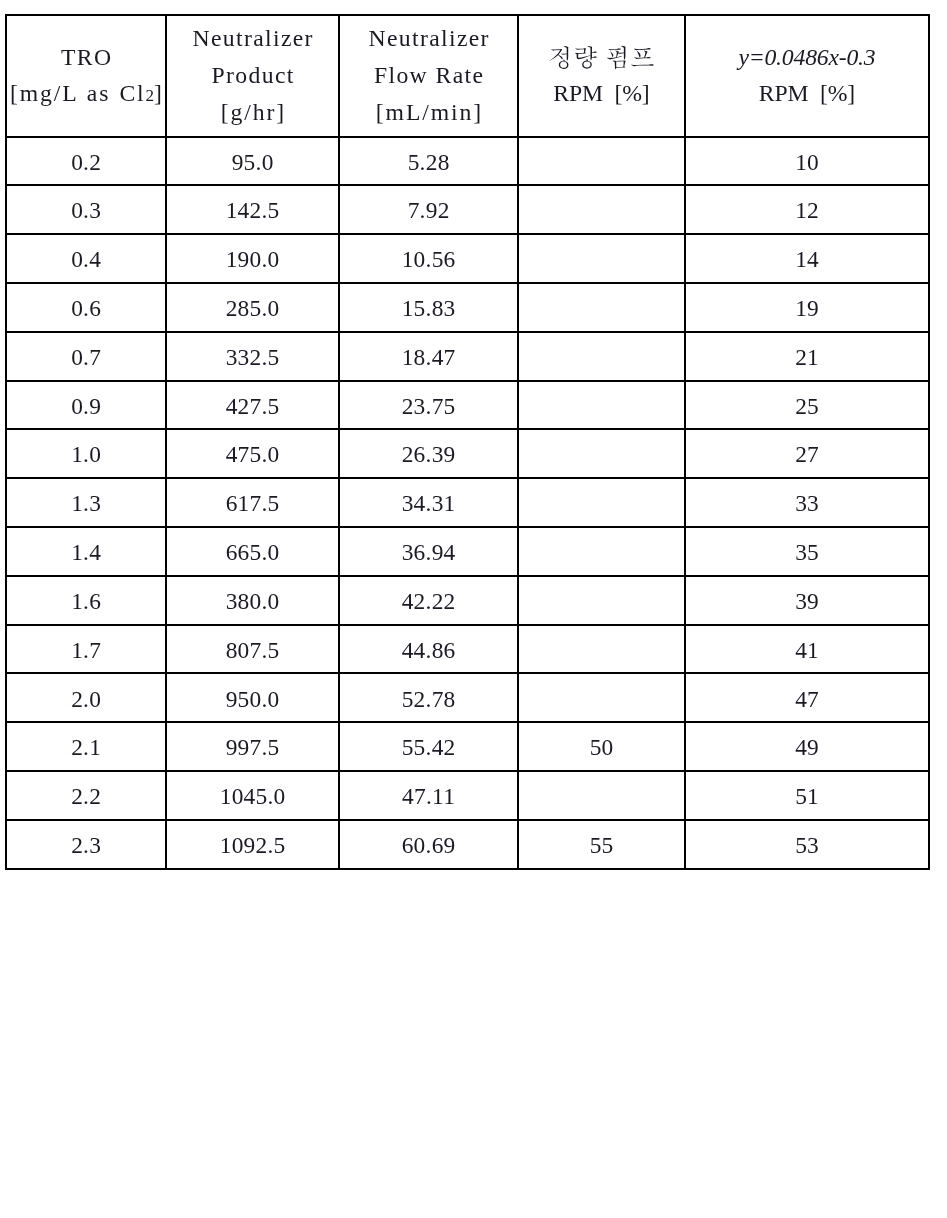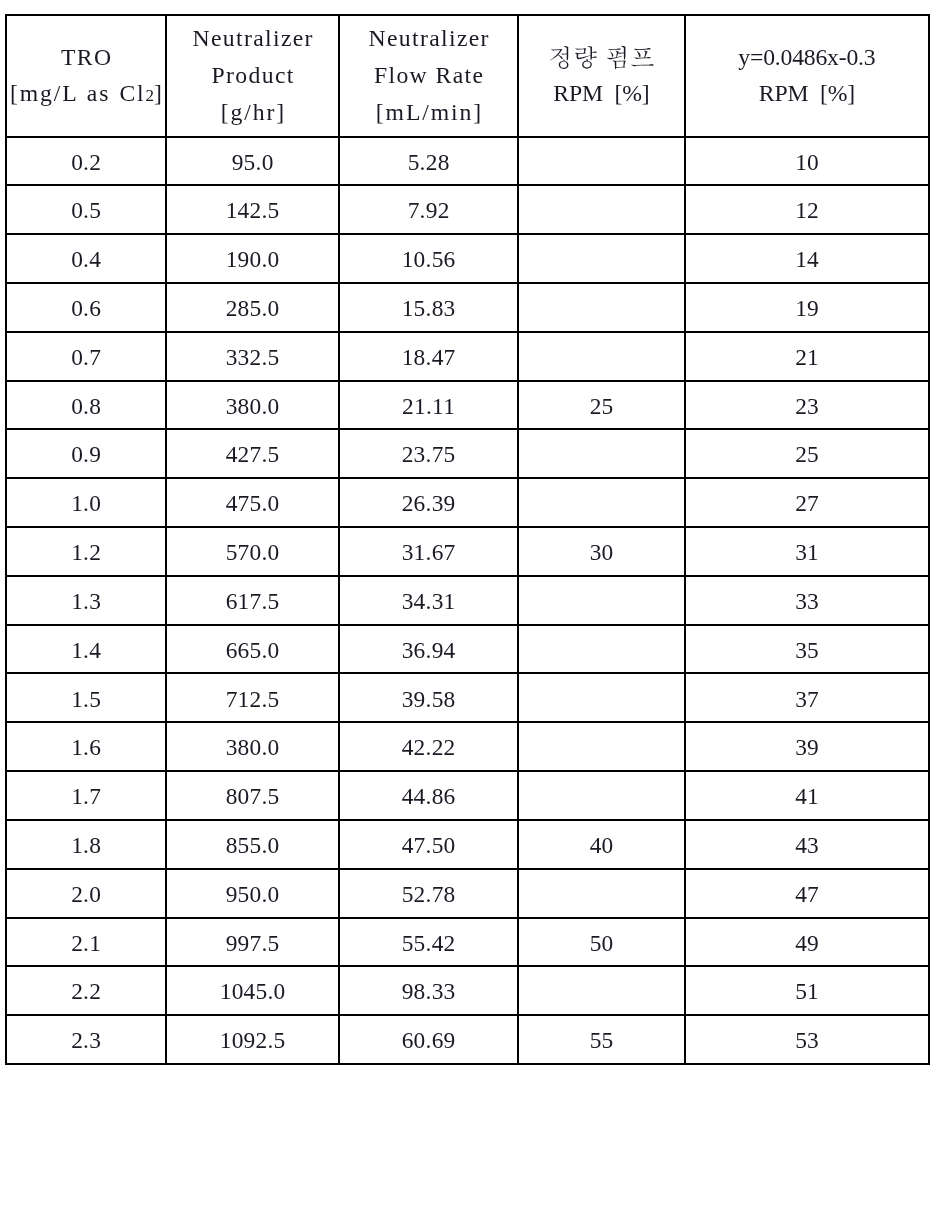--- a/index.html
+++ b/index.html
@@ -15,21 +15,21 @@
   col.c3{width:167px;} col.c4{width:244px;}
   tr.hdr td{height:120px;}
   tr.row td{height:46.82px;}
   td.b{font-size:23.4px;letter-spacing:0.25px;line-height:30px;}
   td.b > span{display:inline-block;position:relative;top:0.7px;margin-right:-0.25px;}
   .hstack{position:relative;top:0px;}
   .hl{display:block;line-height:36.7px;font-size:23.7px;white-space:pre;}
   .hstack.n2 .hl{line-height:35.7px;}
   .hstack.n2{top:0.15px;}
   .tk-word{letter-spacing:1.35px;word-spacing:0.2px;margin-right:-1.35px;}
-  .tk-fig {letter-spacing:-0.20px;word-spacing:0px;margin-right:0.20px;}
+  .tk-fig {letter-spacing:-0.20px;word-spacing:0px;margin-right:0.20px;font-style:italic;}
   .tk-pct {letter-spacing:-0.15px;word-spacing:0px;margin-right:0.15px;}
   .tk-unit{letter-spacing:1.9px;word-spacing:1.2px;margin-right:-1.9px;}
   .tk-ko  {letter-spacing:0;word-spacing:0;}
   .subdig{font-size:72%;letter-spacing:0;vertical-align:baseline;line-height:0;}
   .ksvg{display:inline-block;vertical-align:baseline;}
 </style>
 </head>
 <body>
 
 <div id="sheet">
@@ -86,21 +86,21 @@
     </thead>
     <tbody id="body-rows">
         <tr class="row">
           <td class="b"><span>0.2</span></td>
           <td class="b"><span>95.0</span></td>
           <td class="b"><span>5.28</span></td>
           <td class="b"><span></span></td>
           <td class="b"><span>10</span></td>
         </tr>
         <tr class="row">
-          <td class="b"><span>0.5</span></td>
+          <td class="b"><span>0.3</span></td>
           <td class="b"><span>142.5</span></td>
           <td class="b"><span>7.92</span></td>
           <td class="b"><span></span></td>
           <td class="b"><span>12</span></td>
         </tr>
         <tr class="row">
           <td class="b"><span>0.4</span></td>
           <td class="b"><span>190.0</span></td>
           <td class="b"><span>10.56</span></td>
           <td class="b"><span></span></td>
@@ -114,107 +114,79 @@
           <td class="b"><span>19</span></td>
         </tr>
         <tr class="row">
           <td class="b"><span>0.7</span></td>
           <td class="b"><span>332.5</span></td>
           <td class="b"><span>18.47</span></td>
           <td class="b"><span></span></td>
           <td class="b"><span>21</span></td>
         </tr>
         <tr class="row">
-          <td class="b"><span>0.8</span></td>
-          <td class="b"><span>380.0</span></td>
-          <td class="b"><span>21.11</span></td>
-          <td class="b"><span>25</span></td>
-          <td class="b"><span>23</span></td>
-        </tr>
-        <tr class="row">
           <td class="b"><span>0.9</span></td>
           <td class="b"><span>427.5</span></td>
           <td class="b"><span>23.75</span></td>
           <td class="b"><span></span></td>
           <td class="b"><span>25</span></td>
         </tr>
         <tr class="row">
           <td class="b"><span>1.0</span></td>
           <td class="b"><span>475.0</span></td>
           <td class="b"><span>26.39</span></td>
           <td class="b"><span></span></td>
           <td class="b"><span>27</span></td>
-        </tr>
-        <tr class="row">
-          <td class="b"><span>1.2</span></td>
-          <td class="b"><span>570.0</span></td>
-          <td class="b"><span>31.67</span></td>
-          <td class="b"><span>30</span></td>
-          <td class="b"><span>31</span></td>
         </tr>
         <tr class="row">
           <td class="b"><span>1.3</span></td>
           <td class="b"><span>617.5</span></td>
           <td class="b"><span>34.31</span></td>
           <td class="b"><span></span></td>
           <td class="b"><span>33</span></td>
         </tr>
         <tr class="row">
           <td class="b"><span>1.4</span></td>
           <td class="b"><span>665.0</span></td>
           <td class="b"><span>36.94</span></td>
           <td class="b"><span></span></td>
           <td class="b"><span>35</span></td>
         </tr>
         <tr class="row">
-          <td class="b"><span>1.5</span></td>
-          <td class="b"><span>712.5</span></td>
-          <td class="b"><span>39.58</span></td>
-          <td class="b"><span></span></td>
-          <td class="b"><span>37</span></td>
-        </tr>
-        <tr class="row">
           <td class="b"><span>1.6</span></td>
           <td class="b"><span>380.0</span></td>
           <td class="b"><span>42.22</span></td>
           <td class="b"><span></span></td>
           <td class="b"><span>39</span></td>
         </tr>
         <tr class="row">
           <td class="b"><span>1.7</span></td>
           <td class="b"><span>807.5</span></td>
           <td class="b"><span>44.86</span></td>
           <td class="b"><span></span></td>
           <td class="b"><span>41</span></td>
-        </tr>
-        <tr class="row">
-          <td class="b"><span>1.8</span></td>
-          <td class="b"><span>855.0</span></td>
-          <td class="b"><span>47.50</span></td>
-          <td class="b"><span>40</span></td>
-          <td class="b"><span>43</span></td>
         </tr>
         <tr class="row">
           <td class="b"><span>2.0</span></td>
           <td class="b"><span>950.0</span></td>
           <td class="b"><span>52.78</span></td>
           <td class="b"><span></span></td>
           <td class="b"><span>47</span></td>
         </tr>
         <tr class="row">
           <td class="b"><span>2.1</span></td>
           <td class="b"><span>997.5</span></td>
           <td class="b"><span>55.42</span></td>
           <td class="b"><span>50</span></td>
           <td class="b"><span>49</span></td>
         </tr>
         <tr class="row">
           <td class="b"><span>2.2</span></td>
           <td class="b"><span>1045.0</span></td>
-          <td class="b"><span>98.33</span></td>
+          <td class="b"><span>47.11</span></td>
           <td class="b"><span></span></td>
           <td class="b"><span>51</span></td>
         </tr>
         <tr class="row">
           <td class="b"><span>2.3</span></td>
           <td class="b"><span>1092.5</span></td>
           <td class="b"><span>60.69</span></td>
           <td class="b"><span>55</span></td>
           <td class="b"><span>53</span></td>
         </tr>

